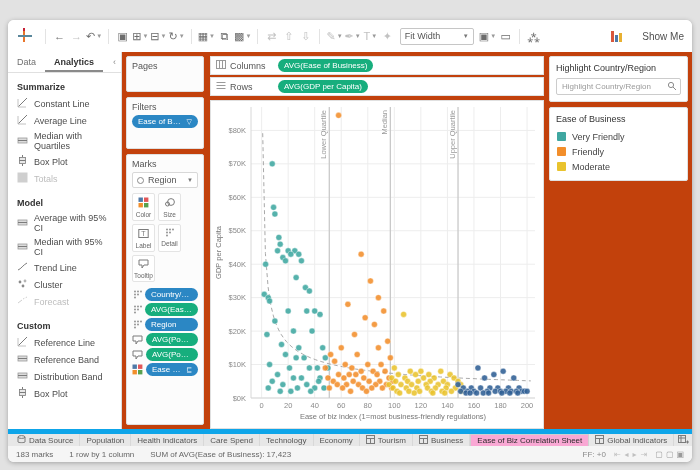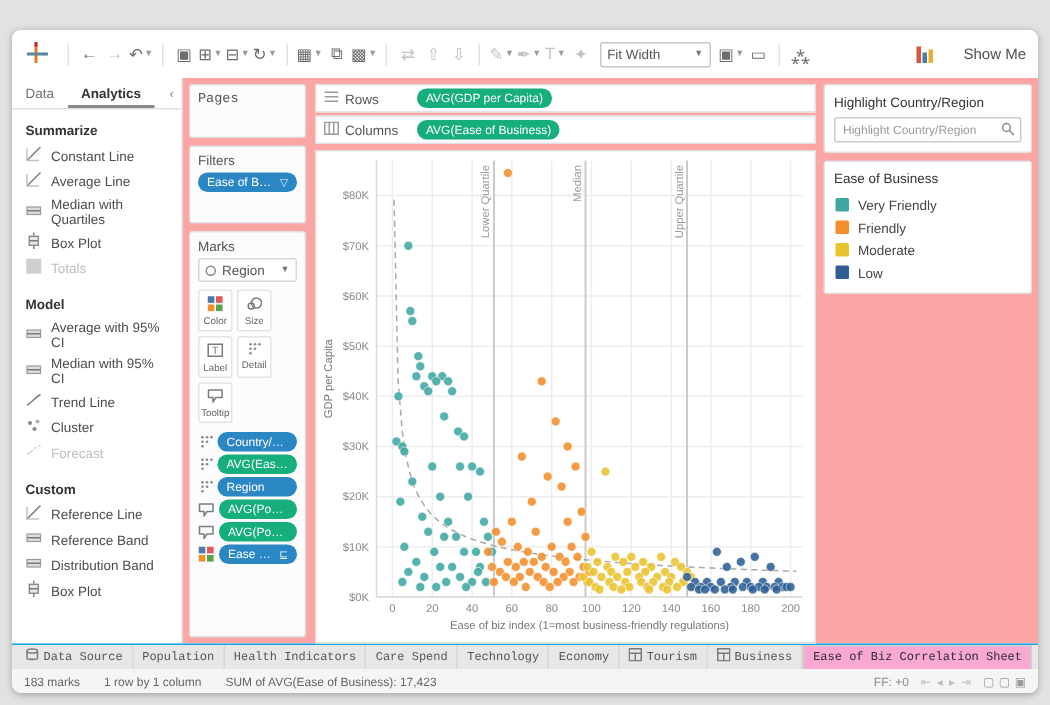--- a/index.html
+++ b/index.html
@@ -25,40 +25,40 @@
             border:1px solid #c6c6c6; border-radius:2px; font-size:9px; color:#555; padding:0 4px; margin:0 4px; }
   .fitsel .caret { font-size:6px; color:#777; }
   .showme { margin-left:auto; display:flex; align-items:center; gap:20px; font-size:10px; color:#4f4f4f; }
   .showme-icon { width:11px; height:11px; display:flex; align-items:flex-end; gap:1px; }
   .showme-icon i { display:block; width:3px; }
   .showme-icon .b1 { height:11px; background:#d8573c; }
   .showme-icon .b2 { height:7px; background:#4e79a7; }
   .showme-icon .b3 { height:9px; background:#e8b031; }
 
   
-  .main { flex:1; display:flex; background:#fca5a5; min-height:0; }
+  .main { flex:1; display:flex; background:#c2410c; min-height:0; }
 
   
   .apanel { width:114px; flex:0 0 114px; background:#fff; border-right:1px solid #ddd; font-size:9px; }
   .ptabs { height:21px; display:flex; align-items:center; border-bottom:1px solid #e0e0e0; }
   .ptab { padding:0 9px; height:100%; display:flex; align-items:center; color:#707070; }
   .ptab.active { color:#333; font-weight:bold; box-shadow:inset 0 -2px 0 #8a8a8a; }
   .pcollapse { margin-left:auto; padding:0 5px; color:#8a8a8a; font-size:9px; }
   .section { padding:7px 0 2px; }
   .sec-title { font-weight:bold; color:#333; padding:2px 9px 3px; font-size:9px; }
   .an-item { display:flex; align-items:center; gap:6px; padding:2px 9px; color:#4c4c4c; }
   .an-item.disabled { color:#bdbdbd; }
   .an-item.disabled svg * { stroke:#cfcfcf !important; fill:#cfcfcf !important; }
   .an-item svg { flex:0 0 11px; }
 
   
   .shelfcol { width:86px; flex:0 0 86px; display:flex; flex-direction:column; gap:5px; padding:4px 4px; }
   .card { background:#fcfcfc; border:1px solid #e0e0e0; border-radius:2px; padding:4px 5px; font-size:9px; color:#555; }
   .card-title { color:#555; margin-bottom:3px; }
-  .pages-card { height:36px;font-family:Liberation Mono, monospace; }
+  .pages-card { height:36px; }
   .filters-card { height:52px; }
   .marks-card { flex:1; }
   .pill { border-radius:8px; color:#fff; font-size:8px; height:13px; display:flex; align-items:center;
           padding:0 6px; white-space:nowrap; overflow:hidden; gap:3px; }
   .pill.green { background:#17ae7d; }
   .pill.blue { background:#2b87c4; }
   .pill .tr-ic { margin-left:auto; font-size:7px; opacity:.9; }
   .marktype { border:1px solid #d8d8d8; border-radius:2px; height:16px; display:flex; align-items:center;
               gap:4px; padding:0 4px; margin-bottom:5px; background:#fff; }
   .marktype .caret { margin-left:auto; font-size:6px; color:#777; }
@@ -87,21 +87,21 @@
   .hl-input { width:100%; height:17px; border:1px solid #ccc; border-radius:2px; font-size:8px;
               padding:0 16px 0 5px; color:#555; font-family:"Liberation Sans", sans-serif; }
   .hl-input::placeholder { color:#9a9a9a; }
   .hl-search { position:absolute; right:4px; top:3px; }
   .legend-item { display:flex; align-items:flex-start; gap:6px; padding:2.5px 1px; }
   .legend-swatch { width:9px; height:9px; border-radius:1px; flex:0 0 9px; }
   .legend-label { font-size:9px; color:#444; }
 
   
   .tabsbar { height:17px; flex:0 0 17px; display:flex; align-items:stretch; background:#e7e7e7;
-             border-top:1px solid #0ea5e9; font-size:8px; color:#555; padding-left:3px; overflow:hidden;font-family:Liberation Mono, monospace; }
+             border-top:5px solid #0ea5e9; font-size:8px; color:#555; padding-left:3px; overflow:hidden; }
   .sheettab { display:flex; align-items:center; gap:3px; padding:0 6px; border-right:1px solid #d8d8d8;
               white-space:nowrap; }
   .sheettab.active { background:#f9a8d4; color:#2b2b2b; border:1px solid #cfcfcf; border-bottom:none; }
   .tab-newbtn { display:flex; align-items:center; padding:0 4px; color:#777; }
   .statusbar { height:16px; flex:0 0 16px; display:flex; align-items:center; gap:16px; font-size:8px;
                color:#666; padding:0 8px; background:#f5f5f5; }
   .status-right { margin-left:auto; display:flex; align-items:center; gap:8px; color:#8a8a8a; }
   .navicons { display:flex; gap:4px; color:#c0c0c0; font-size:8px; }
   .viewicons { display:flex; gap:3px; font-size:8px; color:#9a9a9a; }
 </style>
@@ -480,39 +480,39 @@
                 <span class="tr-ic">⊑</span>
               </div>
             </div>
           </div>
       </div>
     </div>
 
     <div class="centercol">
       <div class="shelf-row">
         <span class="slabel">
-          <span id="rows-icon"><svg width="10" height="9">
-                <path d="M0.5 1.5 H9.5 M0.5 4.5 H9.5 M0.5 7.5 H9.5" stroke="#9a9a9a"></path>
-              </svg></span>
-          <span>Rows</span>
-        </span>
-        <div class="pill green">
-          <span>AVG(GDP per Capita)</span>
-        </div>
-      </div>
-      <div class="shelf-row">
-        <span class="slabel">
           <span id="columns-icon"><svg width="10" height="9">
                 <rect x="0.5" y="0.5" width="9" height="8" stroke="#9a9a9a" fill="none"></rect>
                 <path d="M3.5 0.5 V8.5 M6.5 0.5 V8.5" stroke="#9a9a9a"></path>
               </svg></span>
           <span>Columns</span>
         </span>
         <div class="pill green">
           <span>AVG(Ease of Business)</span>
+        </div>
+      </div>
+      <div class="shelf-row">
+        <span class="slabel">
+          <span id="rows-icon"><svg width="10" height="9">
+                <path d="M0.5 1.5 H9.5 M0.5 4.5 H9.5 M0.5 7.5 H9.5" stroke="#9a9a9a"></path>
+              </svg></span>
+          <span>Rows</span>
+        </span>
+        <div class="pill green">
+          <span>AVG(GDP per Capita)</span>
         </div>
       </div>
       <div class="chart-card" id="chart-area">
           <svg width="332" height="327">
             <g>
               <line x1="50.61682242990654" x2="50.61682242990654" y1="6" y2="297" stroke="#ededed" stroke-width="1"></line>
               <line x1="77.15887850467288" x2="77.15887850467288" y1="6" y2="297" stroke="#ededed" stroke-width="1"></line>
               <line x1="103.70093457943925" x2="103.70093457943925" y1="6" y2="297" stroke="#ededed" stroke-width="1"></line>
               <line x1="130.24299065420558" x2="130.24299065420558" y1="6" y2="297" stroke="#ededed" stroke-width="1"></line>
               <line x1="156.78504672897196" x2="156.78504672897196" y1="6" y2="297" stroke="#ededed" stroke-width="1"></line>
@@ -781,24 +781,20 @@
               <span class="legend-label">Very Friendly</span>
             </div>
             <div class="legend-item">
               <span class="legend-swatch" style="background:#f28e2b"></span>
               <span class="legend-label">Friendly</span>
             </div>
             <div class="legend-item">
               <span class="legend-swatch" style="background:#e9c32d"></span>
               <span class="legend-label">Moderate</span>
             </div>
-            <div class="legend-item">
-              <span class="legend-swatch" style="background:#2f5f94"></span>
-              <span class="legend-label">Low</span>
-            </div>
           </div>
       </div>
     </div>
   </div>
 
   <div class="tabsbar" id="tabsbar">
       <div class="sheettab">
         <span><svg width="9" height="9">
             <ellipse cx="4.5" cy="2" rx="3.5" ry="1.4" stroke="#7b7b7b" stroke-width="1" fill="none"></ellipse>
             <path d="M1 2 V7 C1 7.8 8 7.8 8 7 V2" stroke="#7b7b7b" stroke-width="1" fill="none"></path>

